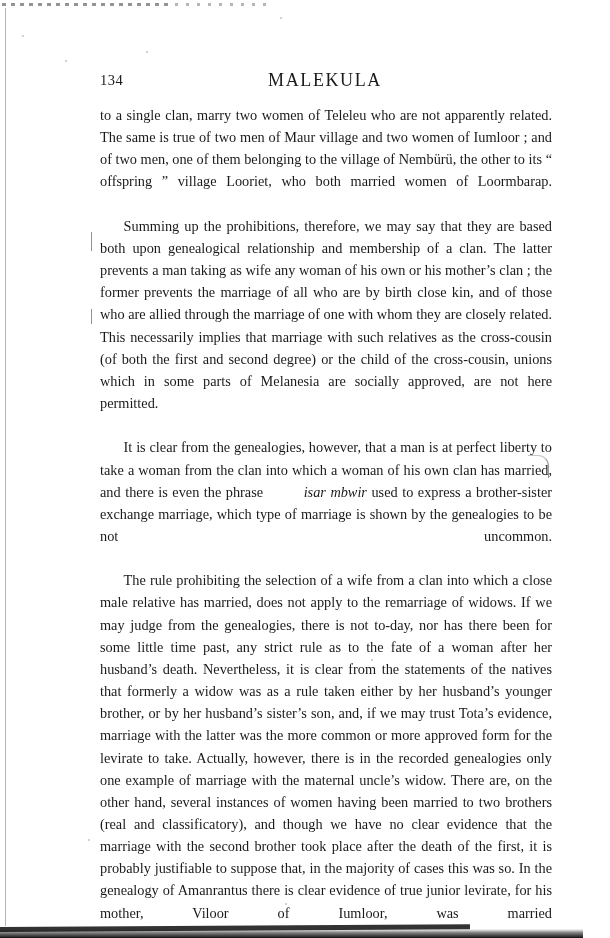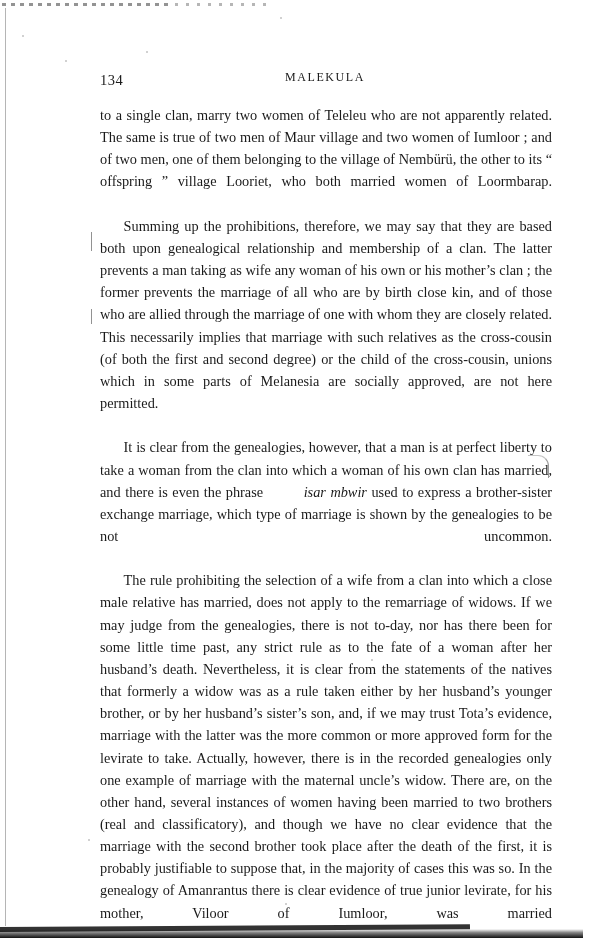--- a/index.html
+++ b/index.html
@@ -127,21 +127,21 @@
     font-size: 14.5px;
     letter-spacing: 0.5px;
     font-family: "Liberation Serif", "DejaVu Serif", serif;
   }
   .running-title {
     position: absolute;
     left: 0;
     top: 0;
     width: 450px;
     text-align: center;
-    font-size: 12px;
+    font-size: 18px;
     letter-spacing: 1.6px;
   }
 
   .body-text {
     position: absolute;
     top: 104px;
     left: 100px;
     width: 452px;
     font-size: 14.3px;
     line-height: 22.15px;

